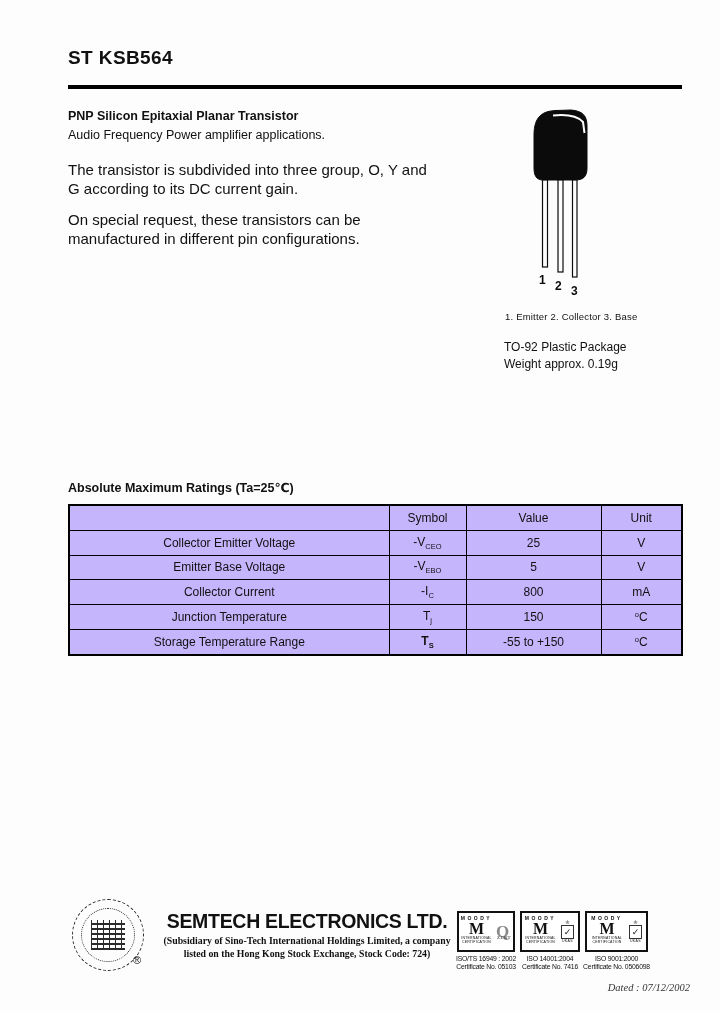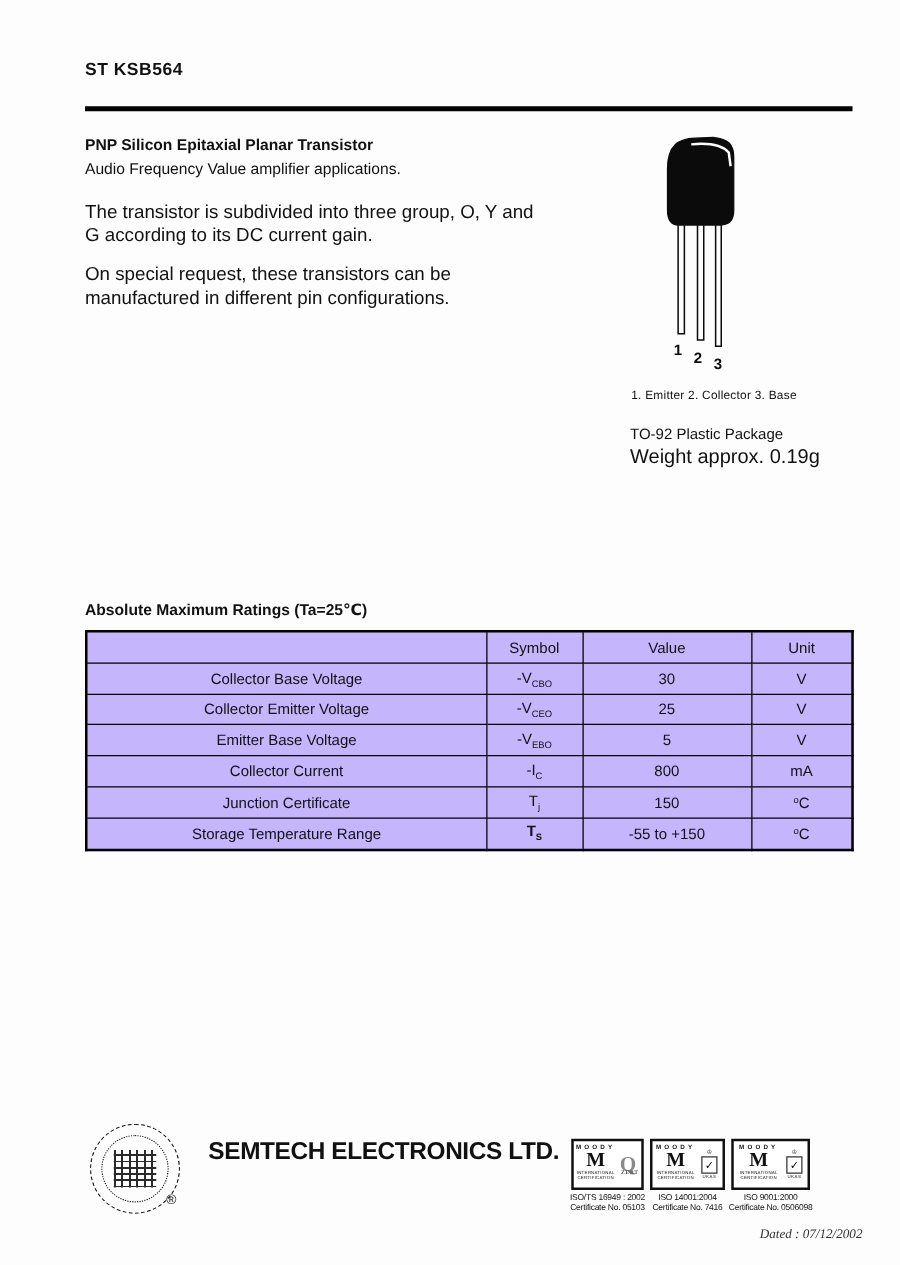--- a/index.html
+++ b/index.html
@@ -4,35 +4,35 @@
 <style>
   html,body{margin:0;padding:0;}
   body{
     width:720px;height:1012px;background:#fdfdfd;position:relative;
     font-family:"Liberation Sans","DejaVu Sans",sans-serif;color:#111;
     overflow:hidden;
   }
   .abs{position:absolute;}
 
   
-  .doc-title{left:68px;top:47px;font-size:14px;font-weight:bold;letter-spacing:.4px;}
+  .doc-title{left:68px;top:47px;font-size:19px;font-weight:bold;letter-spacing:.4px;}
   .title-rule{left:68px;top:85px;width:614px;height:4px;background:#000;}
 
   
   .desc-heading{left:68px;top:109px;font-size:12.5px;font-weight:bold;}
   .desc-sub{left:68px;top:128px;font-size:12.5px;}
   .para{left:68px;font-size:15px;line-height:19px;white-space:pre-line;}
   .para1{top:160px;}
   .para2{top:210px;}
 
   
   .transistor{left:498px;top:103px;}
   .pin-caption{left:505px;top:311px;font-size:9.5px;letter-spacing:.2px;}
   .pkg-line1{left:504px;top:340px;font-size:12px;}
-  .pkg-line2{left:504px;top:357px;font-size:16px;}
+  .pkg-line2{left:504px;top:357px;font-size:12px;}
 
   
   .ratings-heading{left:68px;top:480px;font-size:12.5px;font-weight:bold;}
   table.ratings{
     position:absolute;left:68px;top:504px;border-collapse:collapse;
     table-layout:fixed;width:613px;background:#c4b5fd;
   }
   table.ratings th,table.ratings td{
     border:1px solid #000;font-size:12px;font-weight:normal;height:23.8px;
     padding:0;text-align:center;vertical-align:middle;
@@ -89,21 +89,21 @@
 </style>
 </head>
 <body>
 
 <div class="page">
 
   <div class="abs doc-title">ST KSB564</div>
   <div class="abs title-rule"></div>
 
   <div class="abs desc-heading">PNP Silicon Epitaxial Planar Transistor</div>
-  <div class="abs desc-sub">Audio Frequency Value amplifier applications.</div>
+  <div class="abs desc-sub">Audio Frequency Power amplifier applications.</div>
   <div class="abs para para1">The transistor is subdivided into three group, O, Y and
 G according to its DC current gain.</div>
   <div class="abs para para2">On special request, these transistors can be
 manufactured in different pin configurations.</div>
 
   <svg class="abs transistor" width="125" height="200" viewBox="0 0 125 200">
     <path d="M36,32 C36,13 45,8 58,7.5 L73,7 C85,8 89,13 89,23 L89,65 C89,74 85,77 77,77 L45,77 C38,77 36,72 36,65 Z" fill="#0b0b0b" stroke="#0b0b0b"></path>
     <path d="M55,12.5 C70,11 80,13.5 85,19 L86.5,30" fill="none" stroke="#fdfdfd" stroke-width="2"></path>
     <rect x="44.5" y="77" width="5" height="87" fill="#fdfdfd" stroke="#0b0b0b" stroke-width="1.2"></rect>
     <rect x="60" y="77" width="5" height="92" fill="#fdfdfd" stroke="#0b0b0b" stroke-width="1.2"></rect>
@@ -127,45 +127,39 @@
     <thead>
       <tr>
         <th></th>
         <th>Symbol</th>
         <th>Value</th>
         <th>Unit</th>
       </tr>
     </thead>
     <tbody>
         <tr>
-          <td class="c-param">Collector Base Voltage</td>
-          <td class="c-sym">-V<sub>CBO</sub></td>
-          <td class="c-val">30</td>
-          <td class="c-unit">V</td>
-        </tr>
-        <tr>
           <td class="c-param">Collector Emitter Voltage</td>
           <td class="c-sym">-V<sub>CEO</sub></td>
           <td class="c-val">25</td>
           <td class="c-unit">V</td>
         </tr>
         <tr>
           <td class="c-param">Emitter Base Voltage</td>
           <td class="c-sym">-V<sub>EBO</sub></td>
           <td class="c-val">5</td>
           <td class="c-unit">V</td>
         </tr>
         <tr>
           <td class="c-param">Collector Current</td>
           <td class="c-sym">-I<sub>C</sub></td>
           <td class="c-val">800</td>
           <td class="c-unit">mA</td>
         </tr>
         <tr>
-          <td class="c-param">Junction Certificate</td>
+          <td class="c-param">Junction Temperature</td>
           <td class="c-sym">T<sub>j</sub></td>
           <td class="c-val">150</td>
           <td class="c-unit"><sup>o</sup>C</td>
         </tr>
         <tr>
           <td class="c-param">Storage Temperature Range</td>
           <td class="c-sym b">T<sub>S</sub></td>
           <td class="c-val">-55 to +150</td>
           <td class="c-unit"><sup>o</sup>C</td>
         </tr>
@@ -176,20 +170,22 @@
     <div class="logo-outer">
       <div class="logo-inner">
         <div class="logo-core"></div>
       </div>
     </div>
   </div>
   <div class="abs reg-mark">®</div>
 
   <div class="abs company-block">
     <div class="company-name">SEMTECH ELECTRONICS LTD.</div>
+    <div class="subsidiary">(Subsidiary of Sino-Tech International Holdings Limited, a company
+listed on the Hong Kong Stock Exchange, Stock Code: 724)</div>
   </div>
 
   <div class="abs cert-strip">
 
     <div class="cert">
       <div class="cert-box">
         <div class="moody">
           <div class="moody-brand">MOODY</div>
           <div class="moody-m">M</div>
           <div class="moody-sub">INTERNATIONAL CERTIFICATION</div>

